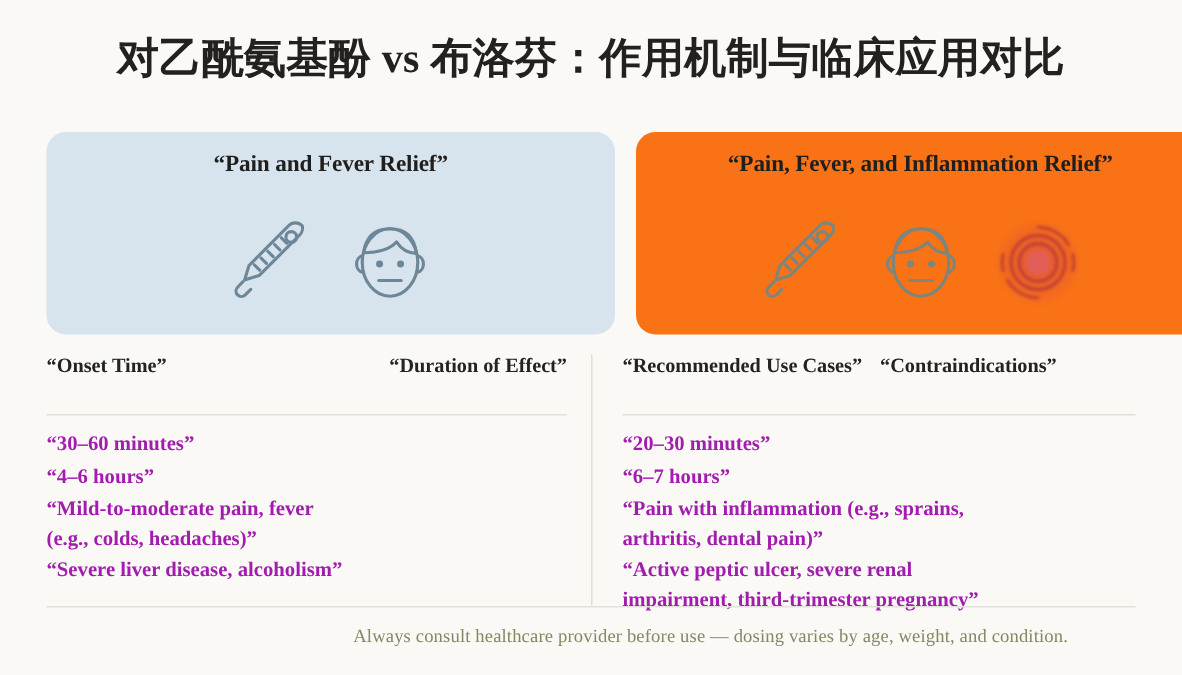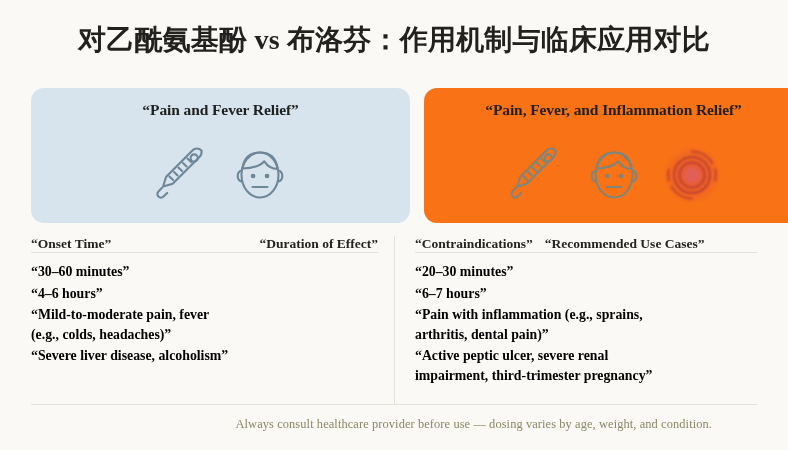--- a/index.html
+++ b/index.html
@@ -107,34 +107,34 @@
   .col-left  { padding-right: 16px; }
   .col-right { padding-left: 20px; border-left: 1px solid #e2e0da; }
 
   .head-row {
     display: flex;
     justify-content: space-between;
     align-items: baseline;
     font-size: 13.5px;
     font-weight: 700;
     color: #232321;
-    padding-bottom: 0;
+    padding-bottom: 24px;
     border-bottom: 1px solid #e2e0da;
     white-space: nowrap;
   }
   .col-right .head-row { gap: 8px; justify-content: flex-start; }
   .col-right .head-cell:first-child { margin-right: 4px; }
 
   .rows {
     padding-top: 9px;
   }
   .row {
     font-size: 13.8px;
     font-weight: 600;
-    color: #000000;
+    color: #a21caf;
     line-height: 1.42;
     margin-bottom: 2px;
     white-space: pre-line;
   }
 
   
   .footer-rule {
     position: absolute;
     top: 404px;
     left: 31px;
@@ -278,22 +278,22 @@
         <div class="row">“30–60 minutes”</div>
         <div class="row">“4–6 hours”</div>
         <div class="row">“Mild-to-moderate pain, fever
  (e.g., colds, headaches)”</div>
         <div class="row">“Severe liver disease, alcoholism”</div>
       </div>
     </div>
 
     <div class="col col-right">
       <div class="head-row">
+        <span class="head-cell">“Recommended Use Cases”</span>
         <span class="head-cell">“Contraindications”</span>
-        <span class="head-cell">“Recommended Use Cases”</span>
       </div>
       <div class="rows">
         <div class="row">“20–30 minutes”</div>
         <div class="row">“6–7 hours”</div>
         <div class="row">“Pain with inflammation (e.g., sprains,
  arthritis, dental pain)”</div>
         <div class="row">“Active peptic ulcer, severe renal
  impairment, third-trimester pregnancy”</div>
       </div>
     </div>

